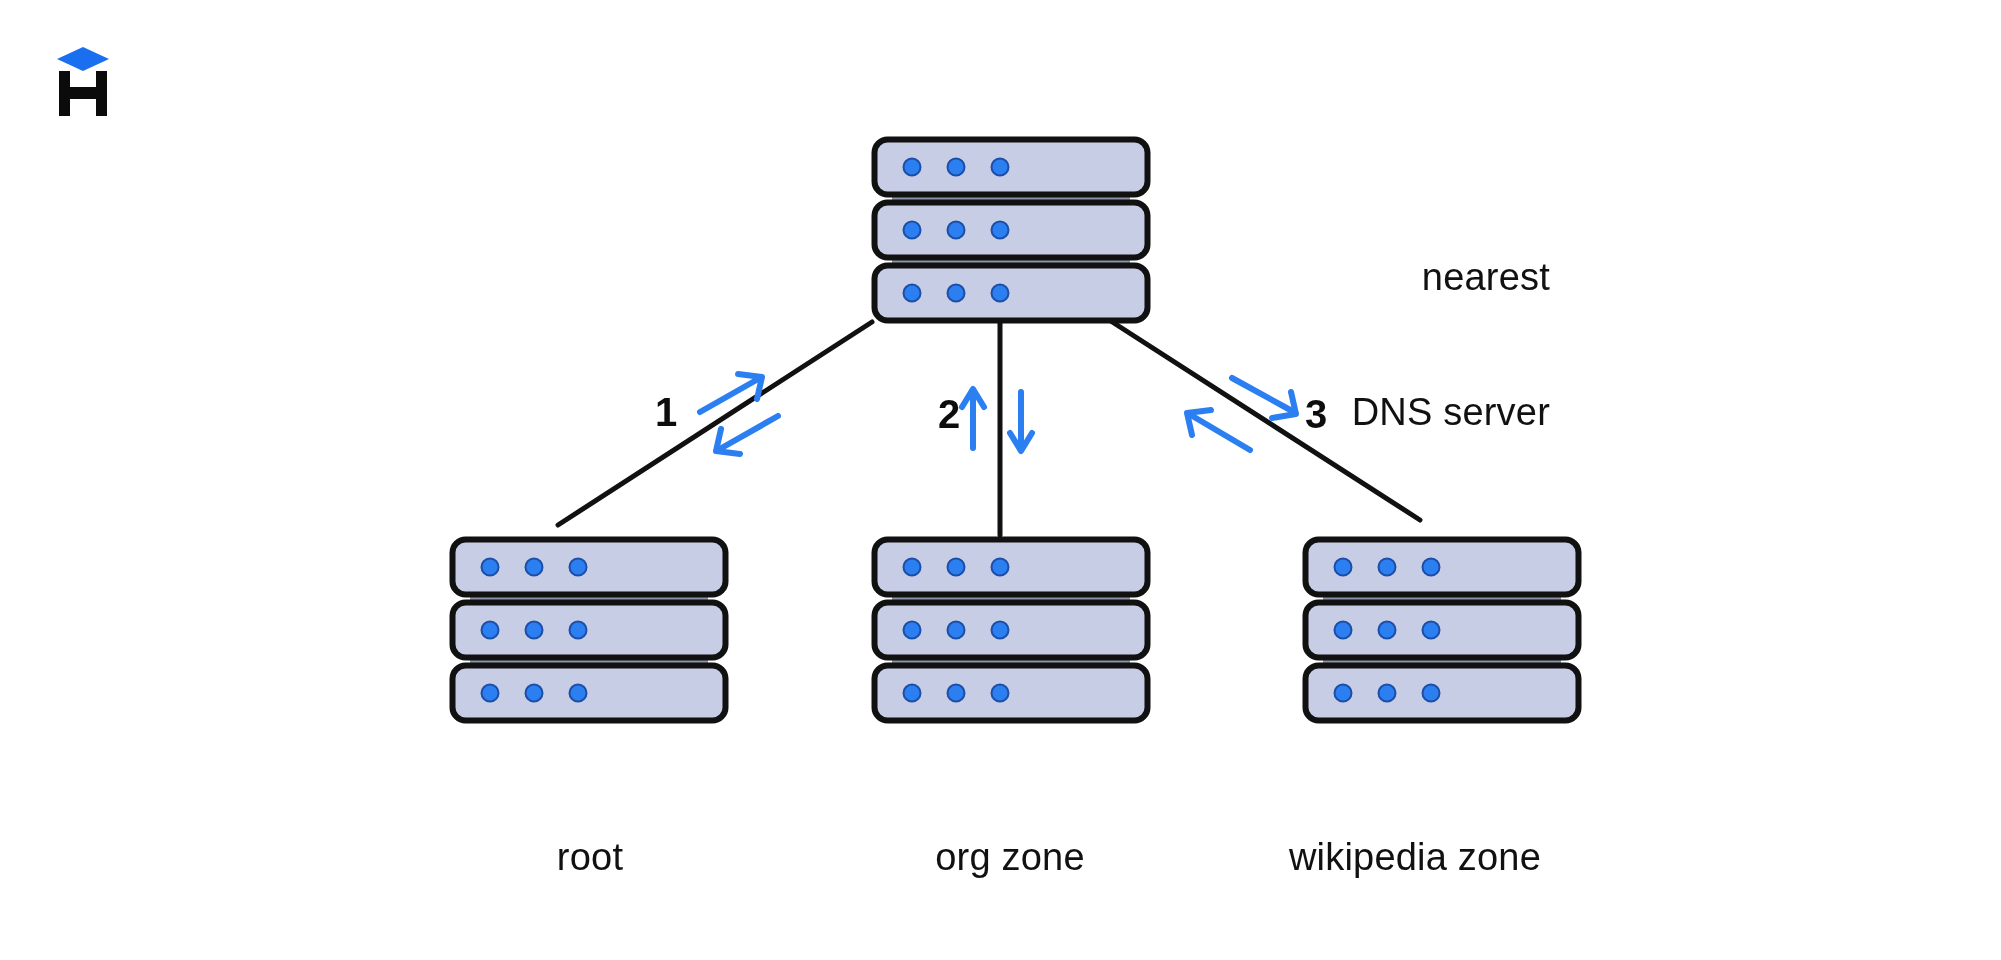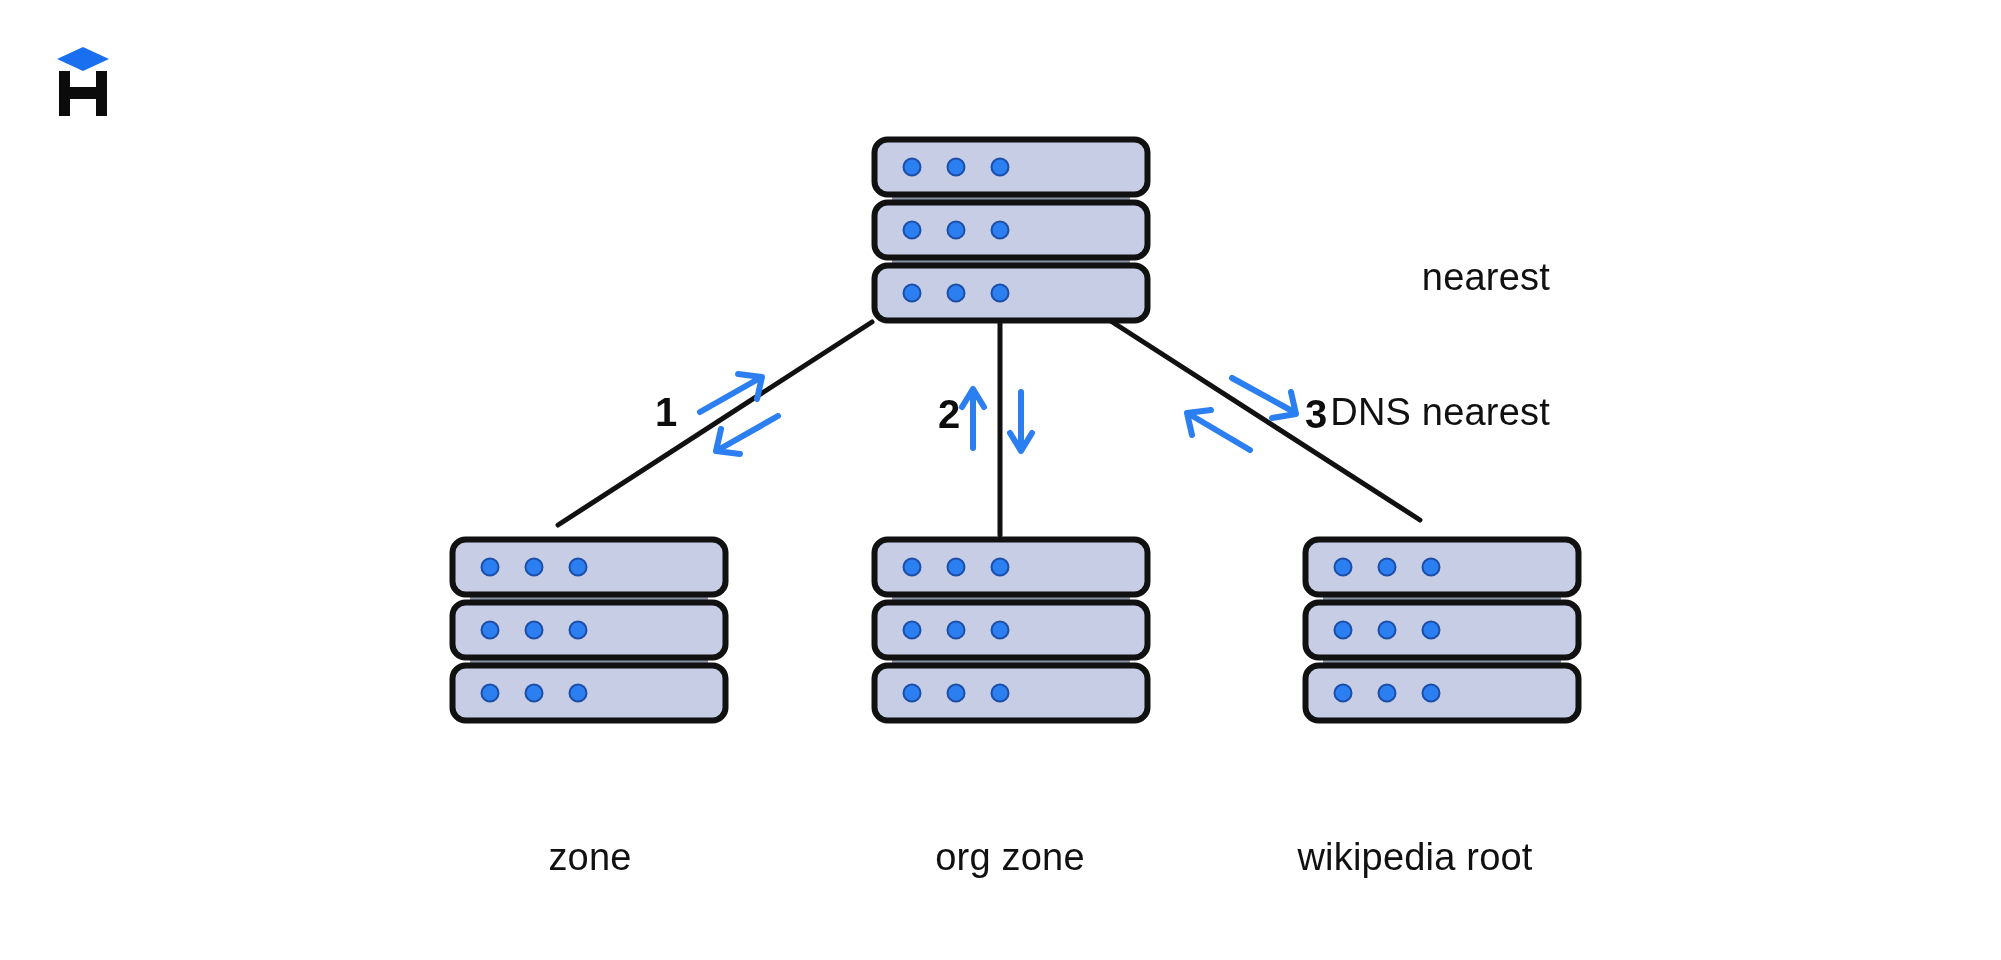--- a/index.html
+++ b/index.html
@@ -144,31 +144,31 @@
       </g>
     </g>
   </svg>
 
   <div class="step-label" style="left:655px; top:392px;">1</div>
   <div class="step-label" style="left:938px; top:394px;">2</div>
   <div class="step-label" style="left:1305px; top:394px;">3</div>
 
   <div class="node-caption" style="left:1130px; top:165px; width:420px; text-align:right;">
     <span class="caption-line">nearest</span>
-    <span class="caption-line">DNS nearest</span>
+    <span class="caption-line">DNS server</span>
   </div>
 
   <div class="node-caption" style="left:380px; top:745px; width:420px;">
-    <span class="caption-line">zone</span>
+    <span class="caption-line">root</span>
     
   </div>
 
   <div class="node-caption" style="left:800px; top:745px; width:420px;">
     <span class="caption-line">org zone</span>
     
   </div>
 
   <div class="node-caption" style="left:1205px; top:745px; width:420px;">
-    <span class="caption-line">wikipedia root</span>
+    <span class="caption-line">wikipedia zone</span>
     
   </div>
 
 </div>
 
 </body></html>

